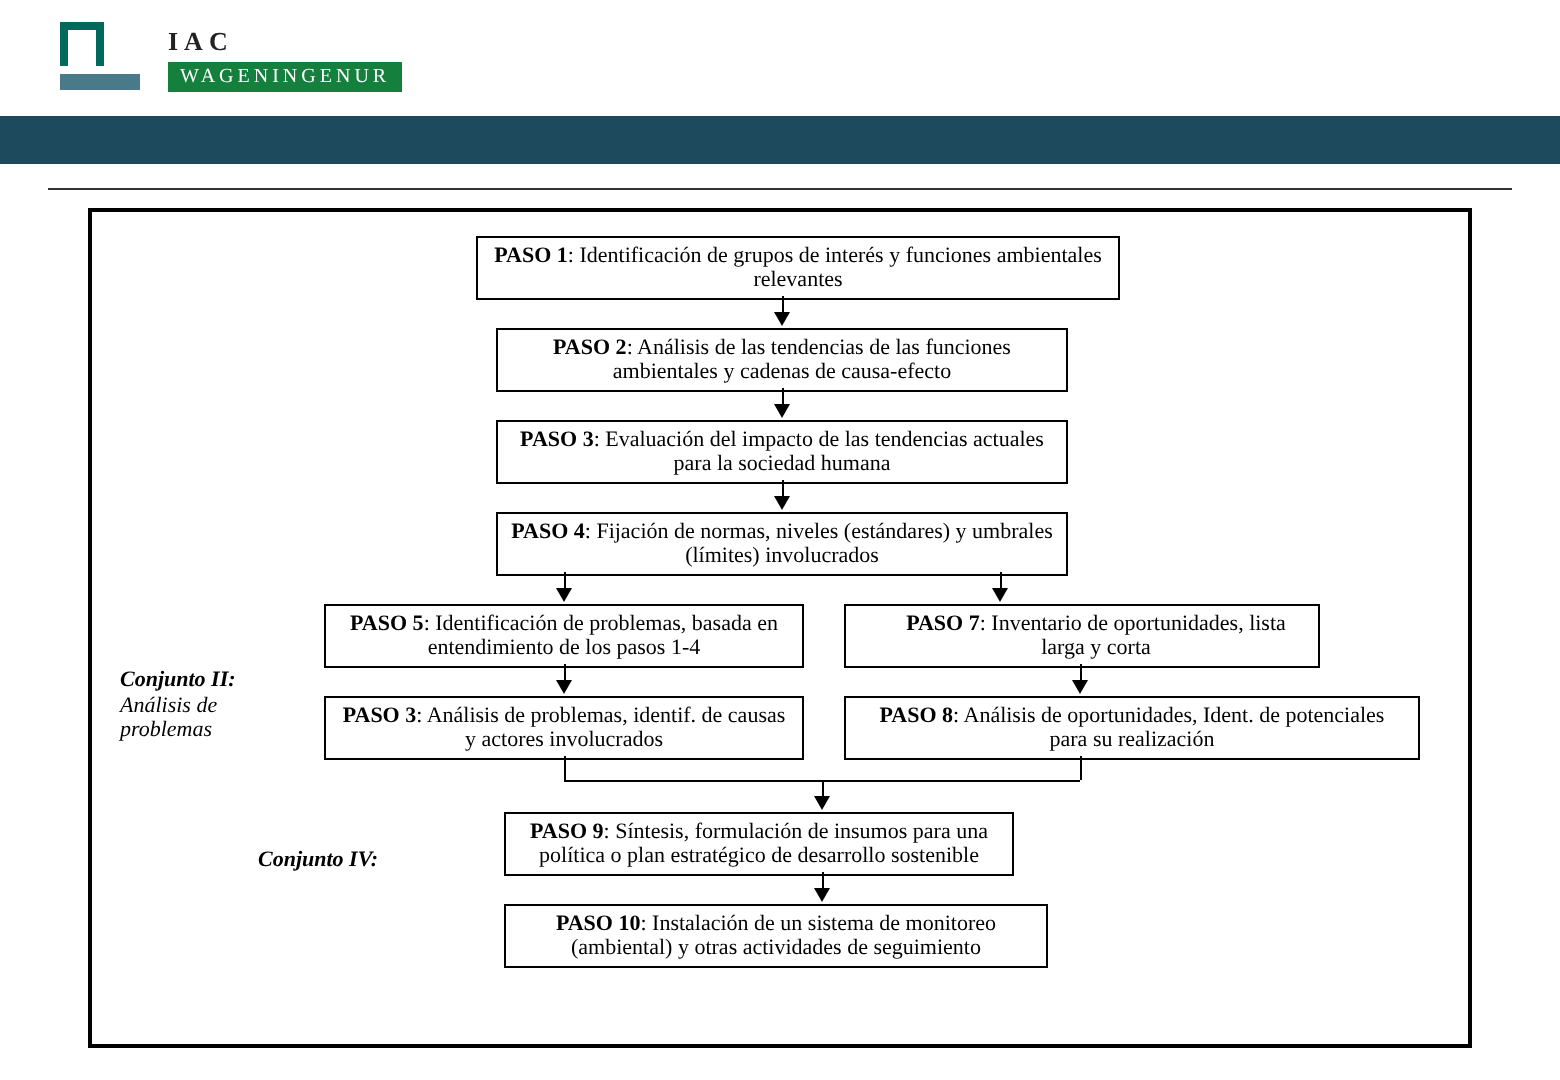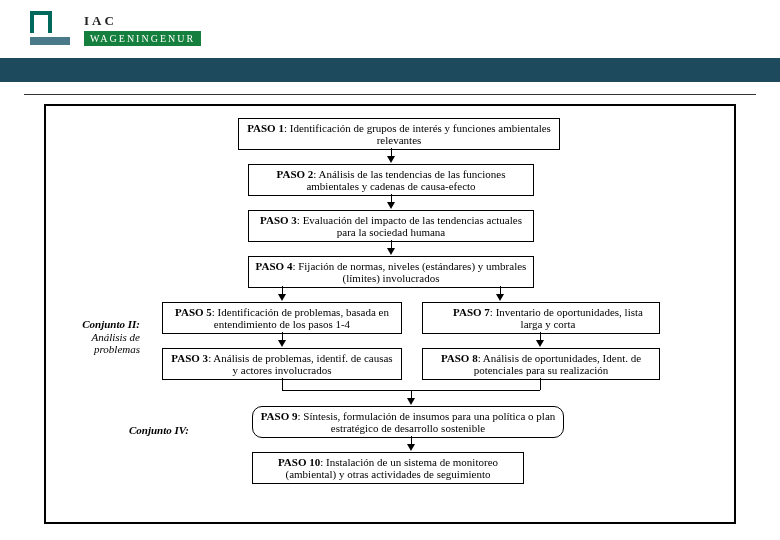--- a/index.html
+++ b/index.html
@@ -61,44 +61,44 @@
   <div class="stem" style="left:345px; top:134px; height:8px;"></div>
     <div class="arrow down" style="left:341px; top:142px;"></div>
 
   <div class="stepbox" style="left:202px; top:150px; width:286px;"><b>PASO 4</b>: Fijación de normas, niveles (estándares) y umbrales (límites) involucrados</div>
 
   <div class="stem" style="left:236px; top:180px; height:8px;"></div>
     <div class="arrow down" style="left:232px; top:188px;"></div>
   <div class="stem" style="left:454px; top:180px; height:8px;"></div>
     <div class="arrow down" style="left:450px; top:188px;"></div>
 
-  <div class="label" style="left:14px; top:212px; width:80px; text-align:right;">
+  <div class="label" style="left:14px; top:228px; width:80px; text-align:left;">
     <span class="title">Conjunto II:</span><br>
     <span>Análisis de problemas</span>
   </div>
 
   <div class="stepbox" style="left:116px; top:196px; width:240px;"><b>PASO 5</b>: Identificación de problemas, basada en entendimiento de los pasos 1-4</div>
   <div class="stem" style="left:236px; top:226px; height:8px;"></div>
     <div class="arrow down" style="left:232px; top:234px;"></div>
   <div class="stepbox" style="left:116px; top:242px; width:240px;"><b>PASO 3</b>: Análisis de problemas, identif. de causas y actores involucrados</div>
 
   <div class="stepbox" style="left:376px; top:196px; width:238px;padding-left:20px;"><b>PASO 7</b>: Inventario de oportunidades, lista larga y corta</div>
   <div class="stem" style="left:494px; top:226px; height:8px;"></div>
     <div class="arrow down" style="left:490px; top:234px;"></div>
-  <div class="stepbox" style="left:376px; top:242px; width:238px;"><b>PASO 8</b>: Análisis de oportunidades, Ident. de potenciales para su realización</div>
+  <div class="stepbox" style="left:376px; top:242px; width:288px;"><b>PASO 8</b>: Análisis de oportunidades, Ident. de potenciales para su realización</div>
 
 
   <div class="stem" style="left:236px; top:272px; height:12px;"></div>
   <div class="stem" style="left:494px; top:272px; height:12px;"></div>
   <div style="position:absolute; left:236px; top:284px; width:258px; height:1px; background:#000;"></div>
   <div class="stem" style="left:365px; top:284px; height:8px;"></div>
     <div class="arrow down" style="left:361px; top:292px;"></div>
 
   <div class="label" style="left:48px; top:318px; width:130px; text-align:center;">
     <span class="title">Conjunto IV:</span><br>
   </div>
 
-  <div class="stepbox" style="left:206px; top:300px; width:312px;border-radius:10px;"><b>PASO 9</b>: Síntesis, formulación de insumos para una política o plan estratégico de desarrollo sostenible</div>
+  <div class="stepbox" style="left:206px; top:300px; width:255px;"><b>PASO 9</b>: Síntesis, formulación de insumos para una política o plan estratégico de desarrollo sostenible</div>
   <div class="stem" style="left:365px; top:330px; height:8px;"></div>
     <div class="arrow down" style="left:361px; top:338px;"></div>
   <div class="stepbox" style="left:206px; top:346px; width:272px;"><b>PASO 10</b>: Instalación de un sistema de monitoreo (ambiental) y otras actividades de seguimiento</div>
 
 </div>
 
 </body></html>

